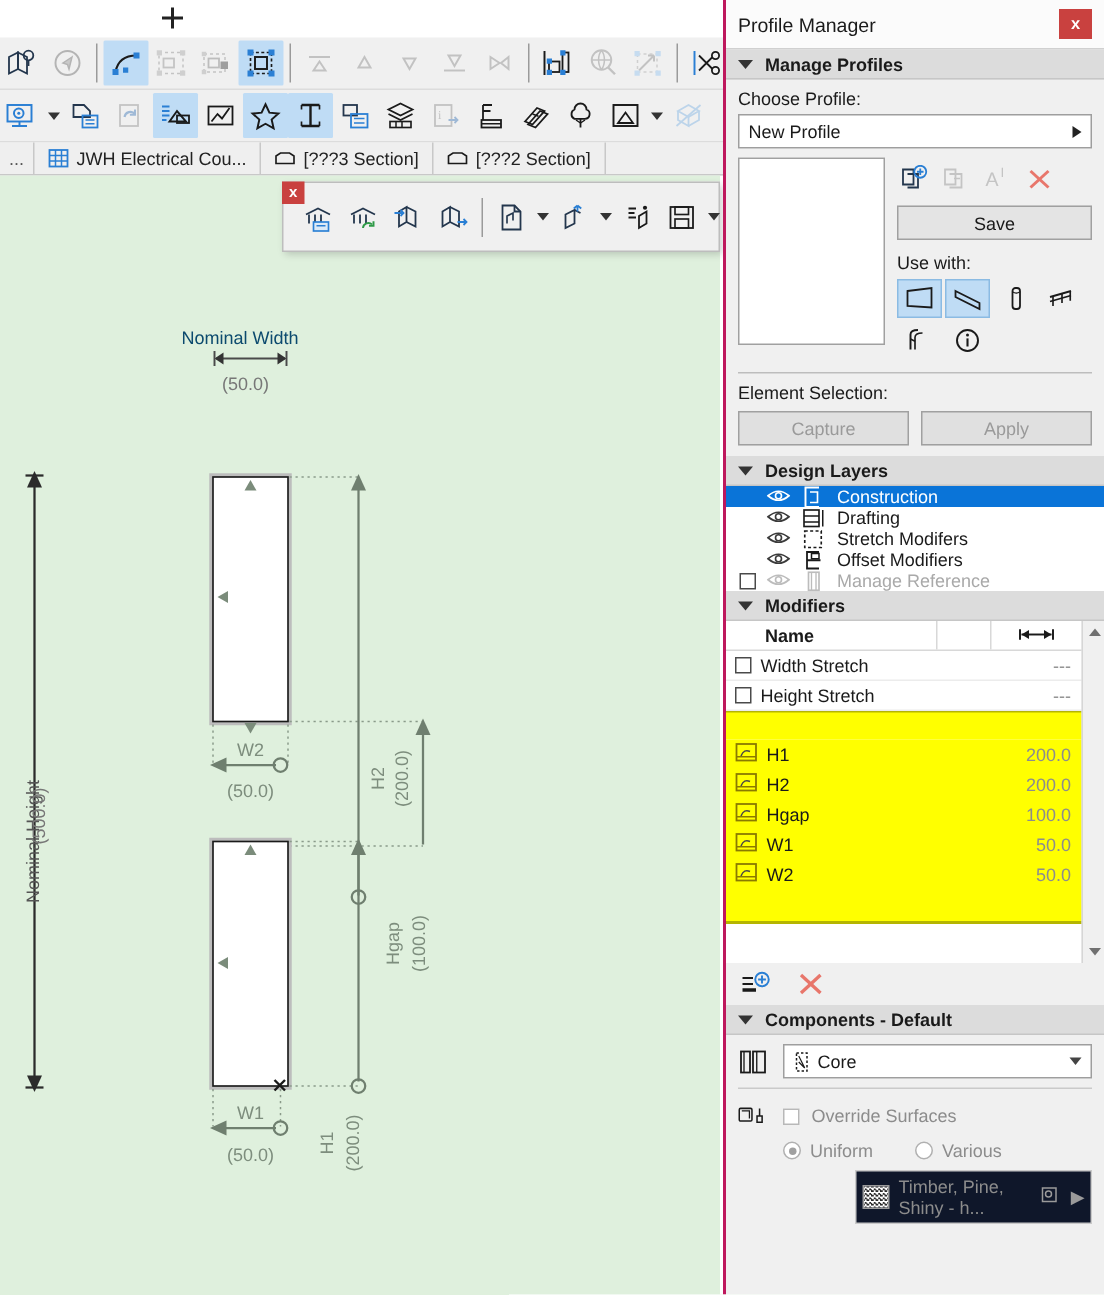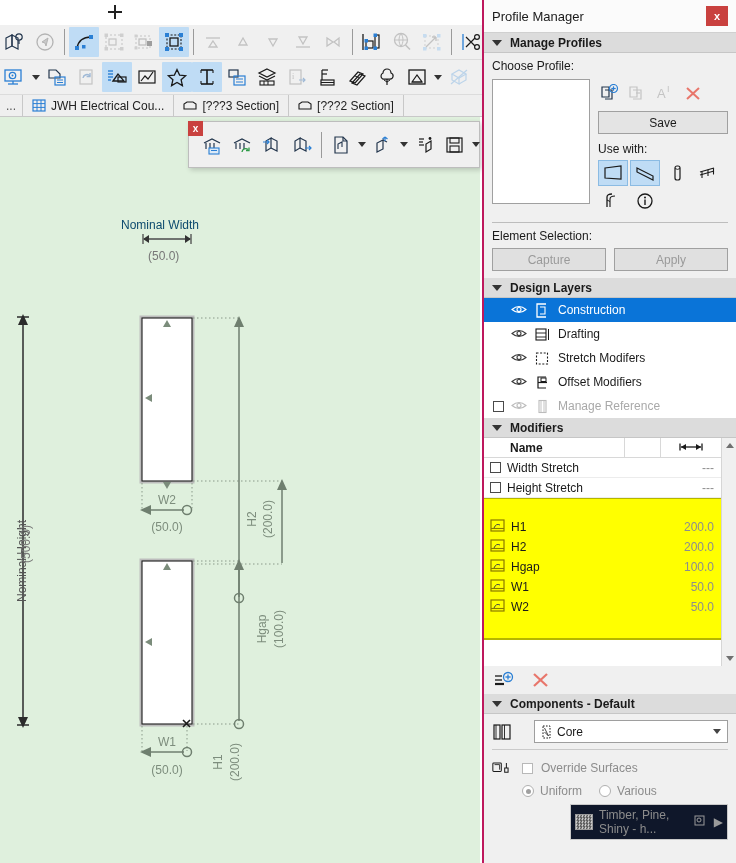--- a/index.html
+++ b/index.html
@@ -131,21 +131,21 @@
   .uw.on { background: #bfdcf5; border: 1px solid #8bbbe3; }
 
   .divider { height:1px; background:#bdbdbd; margin: 8px 0 0; }
 
   .el-sel-row { display:flex; gap: 8px; margin-top: 5px; margin-bottom: 7px; }
   .el-sel-row .btn { flex: 1; }
 
   
   .dl-list { background: #fff; }
   .dl-item {
-    height: 24px; display: flex; align-items: center; gap: 7px;
+    height: 14px; display: flex; align-items: center; gap: 7px;
     padding-left: 9px; font-size: 12px;
   }
   .dl-item.active { background: #0a74d8; color: #fff; }
   .dl-item.off { color: #a9a9a9; }
   .eye { width: 16px; height: 12px; flex:0 0 auto; }
   .dlicon { width: 17px; height: 15px; flex:0 0 auto; }
   .cbx { width:11px;height:11px;border:1px solid #4a4a4a;background:#fff;flex:0 0 auto; }
 
   
   .mod-wrap { background:#fff; position: relative; }
@@ -169,24 +169,24 @@
     position:absolute; right:0; top:0; width:15px; height:100%;
     background:#f0f0f0; border-left:1px solid #d6d6d6;
   }
   .sc-arrow { width:15px; height:15px; display:flex;align-items:center;justify-content:center; }
   .sc-up::after { content:""; border-left:4px solid transparent;border-right:4px solid transparent;border-bottom:5px solid #707070; }
   .sc-dn::after { content:""; border-left:4px solid transparent;border-right:4px solid transparent;border-top:5px solid #707070; }
 
   .modtools { height: 28px; display:flex; align-items:center; gap: 14px; padding: 0 10px; background:#f0f0f0; }
 
   
-  .comp-row { display:flex; align-items:center; gap:20px; margin-top:6px; }
+  .comp-row { display:flex; align-items:center; gap:8px; margin-top:6px; }
   .comp-combo { flex:1; }
   .ovr-row { display:flex; align-items:center; gap:8px; margin-top:7px; color:#8c8c8c; }
-  .radio-row { display:flex; align-items:center; gap: 17px; margin-top:5px; padding-left: 30px; color:#8c8c8c; }
+  .radio-row { display:flex; align-items:center; gap: 28px; margin-top:5px; padding-left: 30px; color:#8c8c8c; }
   .radio { width:12px;height:12px;border-radius:50%;border:1px solid #b0b0b0;background:#fff;display:inline-block;position:relative; }
   .radio.on::after{content:"";position:absolute;left:2.5px;top:2.5px;width:5px;height:5px;border-radius:50%;background:#a0a0a0;}
   .mat-row { display:flex; align-items:center; margin-top:6px; padding-left:30px; }
   .mat-box { flex:1; height:36px; background:#0f172a; border:1px solid #c9c9c9; display:flex;align-items:center;gap:6px;padding:0 4px; color:#8c8c8c; font-size:12px;margin-left:48px;}
   .swatch { width:18px;height:16px;background:
      repeating-conic-gradient(#2b2b2b 0% 25%, #ffffff 0% 50%) 50%/3px 3px; border:1px solid #9a9a9a;}
   .divider2 { height:1px; background:#cacaca; margin: 6px 0 0; }
 </style>
 </head>
 <body>
@@ -658,20 +658,24 @@
       <span class="pm-close">x</span>
     </div>
 
     <div class="section-hd">
       <span class="tri-down"></span>
       <span>Manage Profiles</span>
     </div>
 
     <div class="pm-body">
       <div class="lbl">Choose Profile:</div>
+      <div class="combo">
+        <span class="v">New Profile</span>
+        <span class="arr-r"></span>
+      </div>
 
       <div class="row2col">
         <div class="listbox"></div>
         <div class="rightcol">
           <div class="icon-row">
             <span class="ic">
               <svg width="20" height="18" viewBox="0 0 20 18">
                   <path d="M3 3h7v10H3z" fill="none" stroke="#23364d" stroke-width="1.2"></path>
                   <path d="M6 6h7v9H6" fill="none" stroke="#23364d" stroke-width="1.2"></path>
                   <circle cx="14.5" cy="4.5" r="4" fill="none" stroke="#2a7fd4" stroke-width="1.2"></circle>

